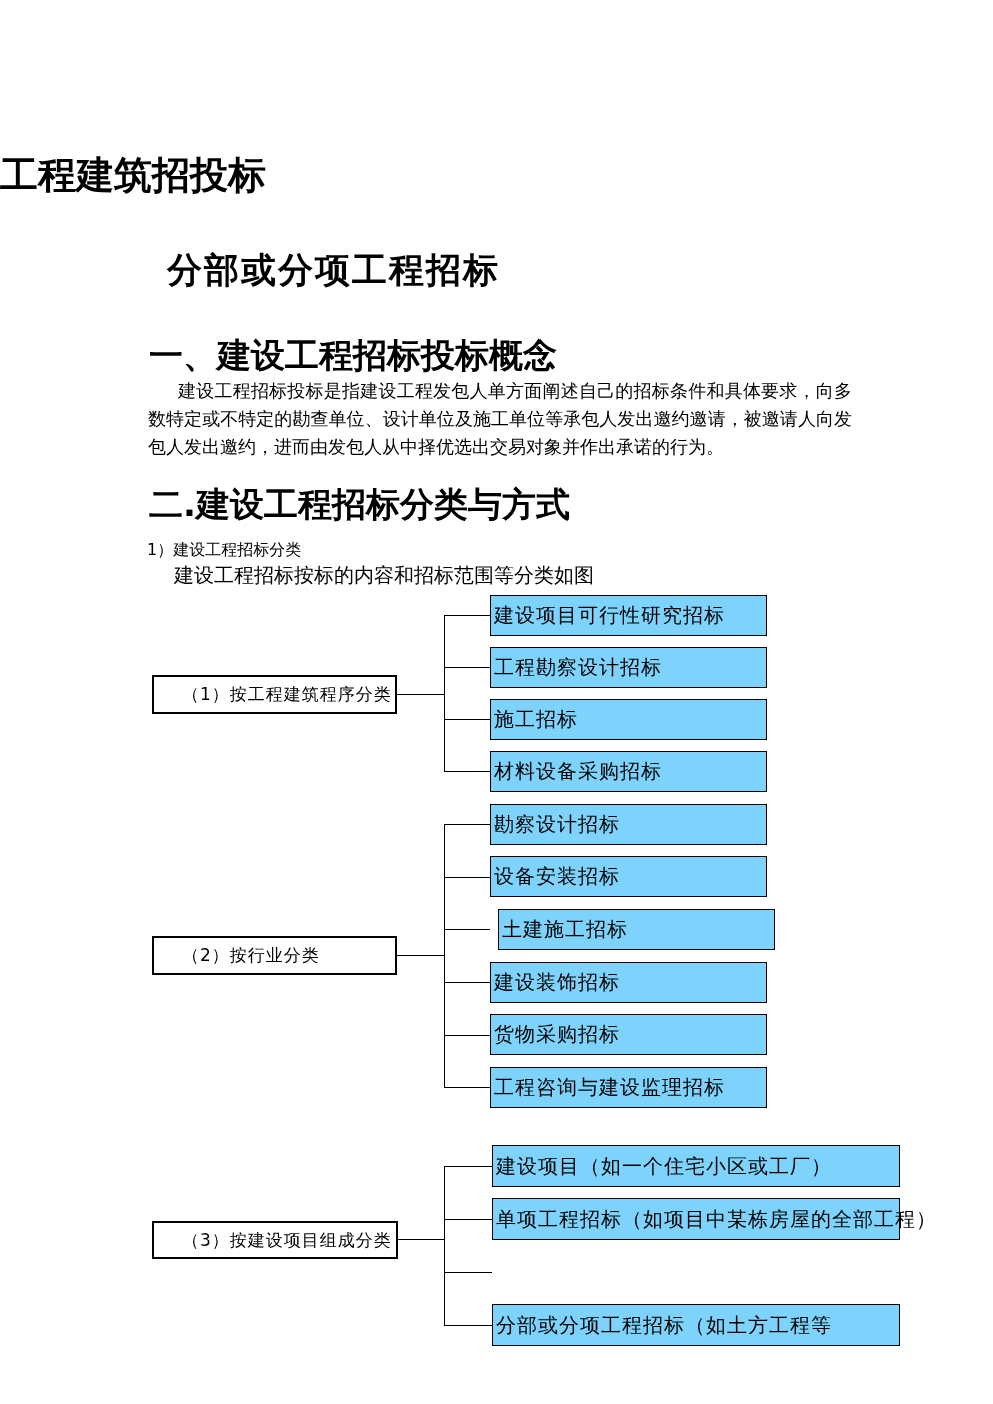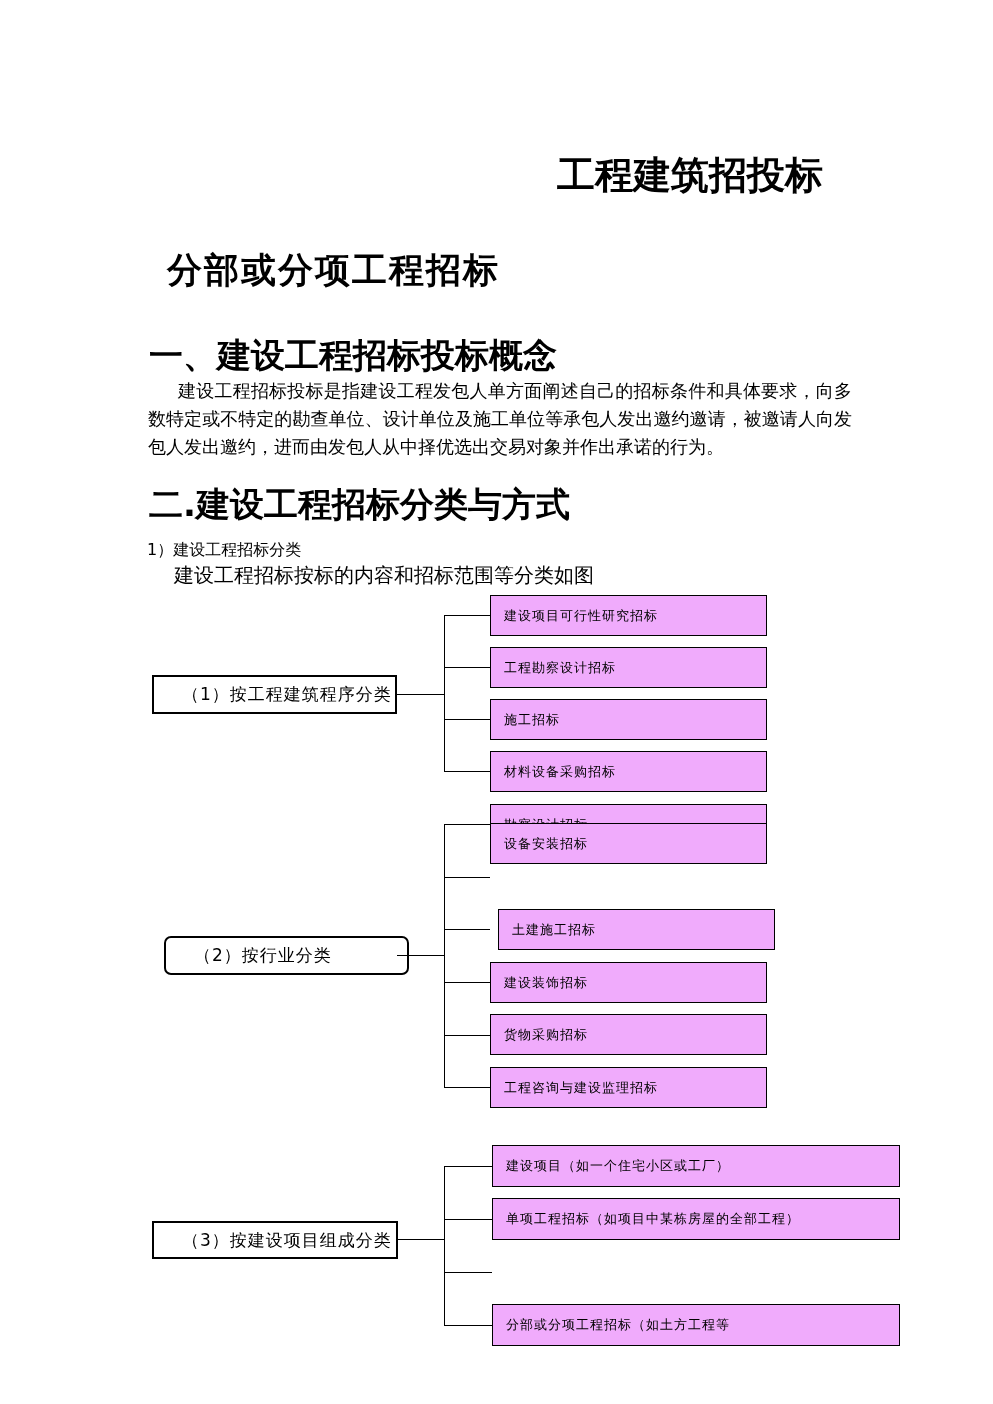--- a/index.html
+++ b/index.html
@@ -7,23 +7,23 @@
     position: relative;
     width: 993px;
     height: 1404px;
     background: #ffffff;
     color: #000000;
     font-family: "DejaVu Sans", sans-serif;
     overflow: hidden;
   }
   .doc-title {
     position: absolute;
-    left: 8px; top: 152px;
+    left: 0; top: 152px;
     width: 815px;
-    text-align: right;
+    text-align: left;
     font-family: "DejaVu Serif", serif;
     font-weight: bold;
     font-size: 38px;
     line-height: 46px;
   }
   .doc-subtitle {
     position: absolute;
     left: 167px; top: 247px;
     font-family: "DejaVu Serif", serif;
     font-weight: bold;
@@ -70,24 +70,24 @@
     font-size: 17px;
     letter-spacing: 1px;
     background: #ffffff;
   }
   .cbox {
     position: absolute;
     box-sizing: border-box;
     border: 1px solid #000000;
     display: flex;
     align-items: center;
-    padding-left: 13px;
-    font-size: 13px;
+    padding-left: 3px;
+    font-size: 20px;
     letter-spacing: 1px;
-    background: #f0abfc;
+    background: #7dd3fc;
     white-space: nowrap;
   }
   .hline { position: absolute; height: 1px; background: #000000; }
   .vline { position: absolute; width: 1px;  background: #000000; }
 </style>
 </head>
 <body>
 
 <div class="page">
 
@@ -108,24 +108,24 @@
   <div class="cbox" style="left:490px; top:699px; width:277px; height:41px;">施工招标</div>
   <div class="cbox" style="left:490px; top:751px; width:277px; height:41px;">材料设备采购招标</div>
 
   <div class="hline" style="left:397px; top:694px; width:47px;"></div>
   <div class="vline" style="left:444px; top:615px; height:157px;"></div>
   <div class="hline" style="left:444px; top:615px; width:46px;"></div>
   <div class="hline" style="left:444px; top:667px; width:46px;"></div>
   <div class="hline" style="left:444px; top:719px; width:46px;"></div>
   <div class="hline" style="left:444px; top:771px; width:46px;"></div>
 
-  <div class="gbox" style="left:164px; top:936px; width:245px; height:39px;border-radius:7px;">（2）按行业分类</div>
+  <div class="gbox" style="left:152px; top:936px; width:245px; height:39px;">（2）按行业分类</div>
 
   <div class="cbox" style="left:490px; top:804px; width:277px; height:41px;">勘察设计招标</div>
-  <div class="cbox" style="left:490px; top:823px; width:277px; height:41px;">设备安装招标</div>
+  <div class="cbox" style="left:490px; top:856px; width:277px; height:41px;">设备安装招标</div>
   <div class="cbox" style="left:490px; top:909px; width:277px; height:41px;margin-left:8px;">土建施工招标</div>
   <div class="cbox" style="left:490px; top:962px; width:277px; height:41px;">建设装饰招标</div>
   <div class="cbox" style="left:490px; top:1014px; width:277px; height:41px;">货物采购招标</div>
   <div class="cbox" style="left:490px; top:1067px; width:277px; height:41px;">工程咨询与建设监理招标</div>
 
   <div class="hline" style="left:397px; top:955px; width:47px;"></div>
   <div class="vline" style="left:444px; top:824px; height:264px;"></div>
   <div class="hline" style="left:444px; top:824px; width:46px;"></div>
   <div class="hline" style="left:444px; top:877px; width:46px;"></div>
   <div class="hline" style="left:444px; top:929px; width:46px;"></div>

